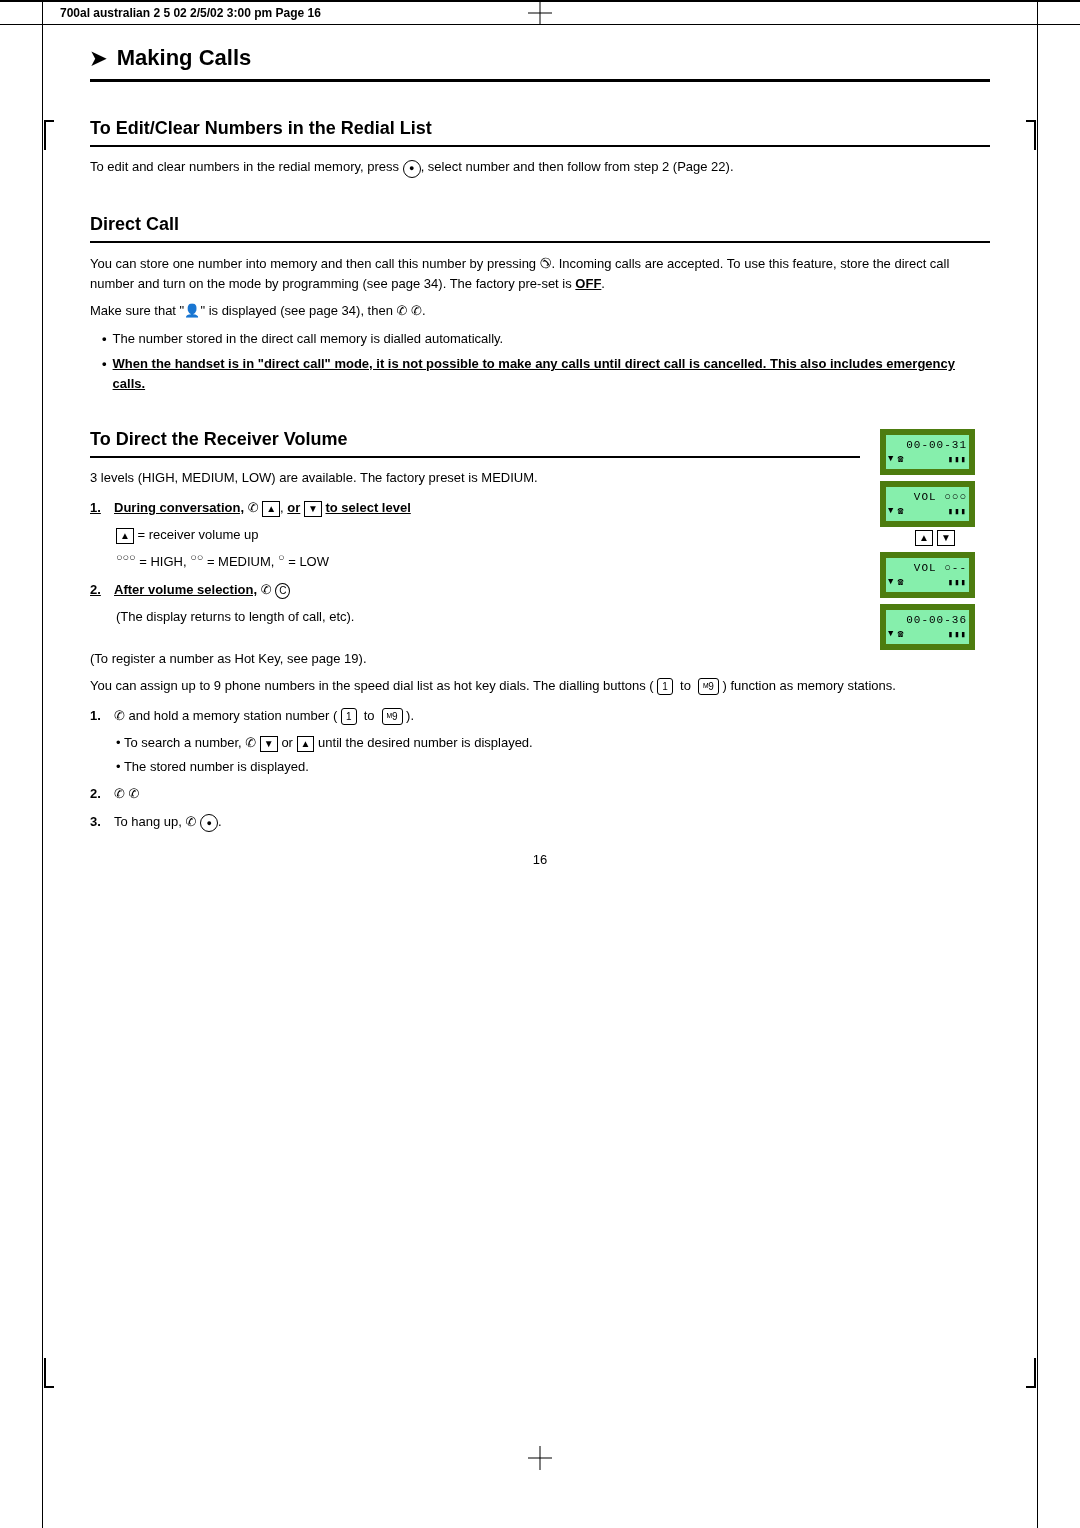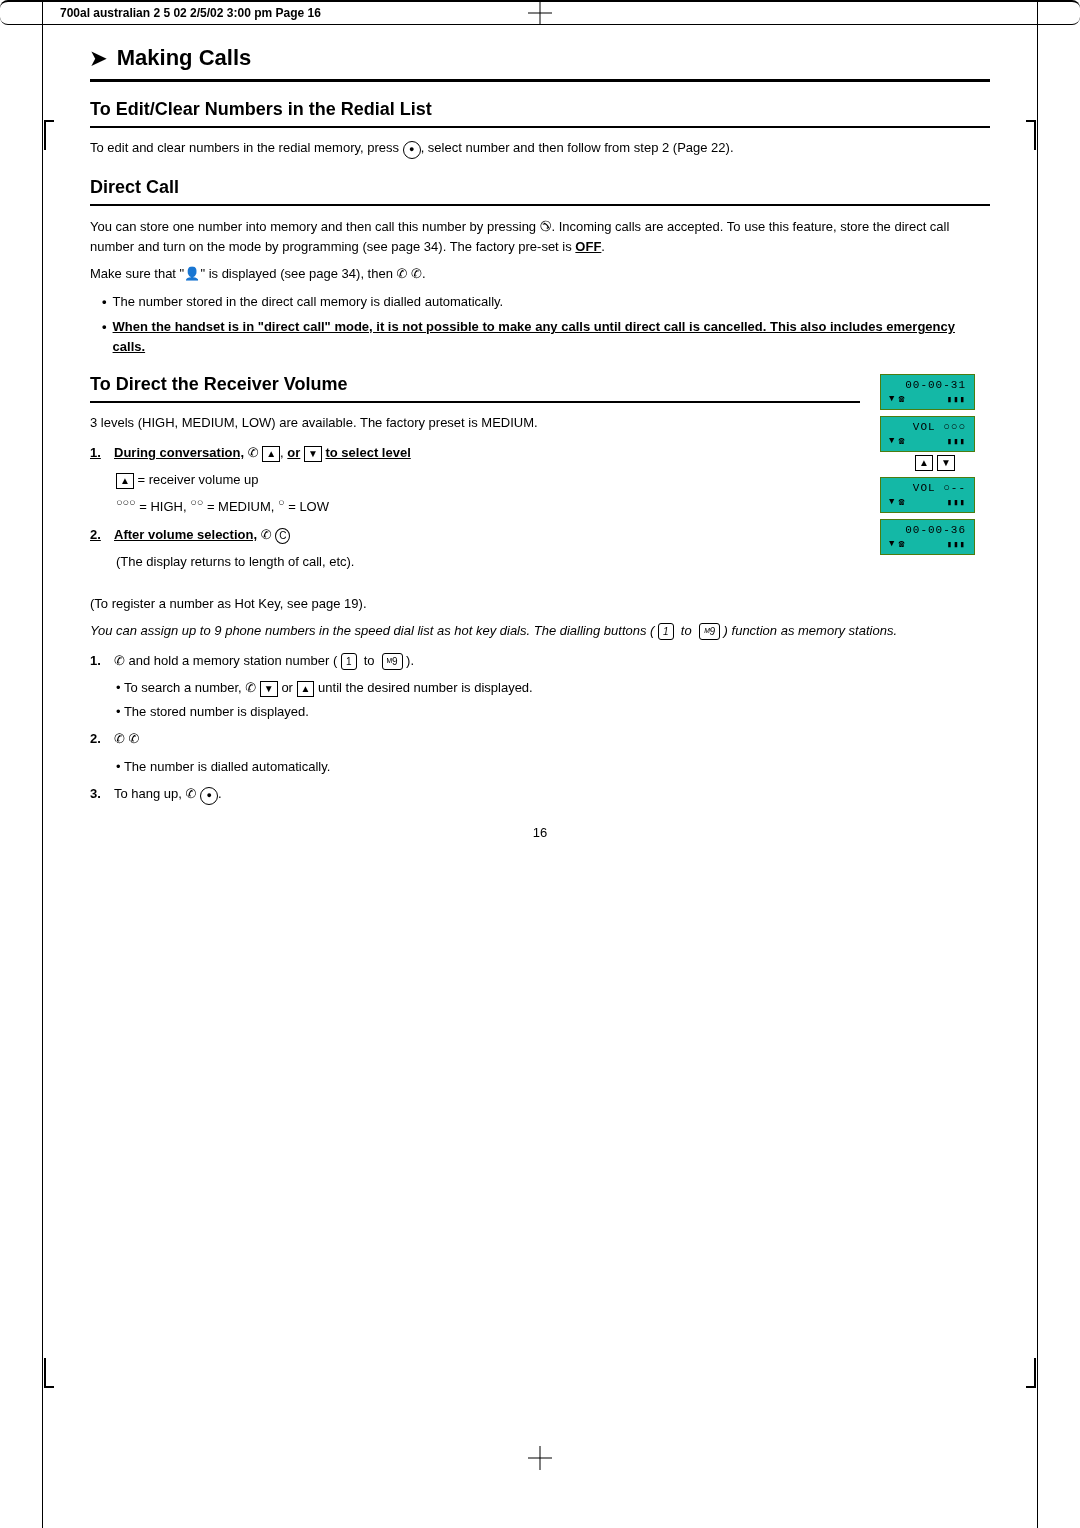--- a/index.html
+++ b/index.html
@@ -26,21 +26,20 @@
     .header-bar {
       border-top: 2px solid #000;
       border-bottom: 1px solid #000;
       padding: 4px 60px;
       font-size: 12px;
       font-weight: bold;
       display: flex;
       align-items: center;
       gap: 8px;
       position: relative;
-      border-radius: 8px;
     }
 
     
     .left-border {
       position: absolute;
       left: 42px;
       top: 0;
       width: 1px;
       background: #000;
       height: 100%;
@@ -77,21 +76,21 @@
       font-size: 20px;
     }
 
     
     .subsection-heading {
       font-size: 18px;
       font-weight: bold;
       border-bottom: 2px solid #000;
       padding-bottom: 6px;
       margin-bottom: 10px;
-      margin-top: 17px;
+      margin-top: 36px;
     }
 
     .bold-subheading {
       font-weight: bold;
       font-size: 13px;
       margin-top: 14px;
       margin-bottom: 6px;
     }
 
     p {
@@ -124,26 +123,26 @@
       line-height: 1.5;
     }
 
     .numbered-item .num {
       font-weight: bold;
       flex-shrink: 0;
       min-width: 18px;
     }
 
     .display-box {
-      border: 1px solid #4d7c0f;
+      border: 6px solid #4d7c0f;
       width: 95px;
-      padding: 4px 8px;
+      padding: 4px 2px;
       font-size: 11px;
       font-family: 'Courier New', monospace;
-      background: #14b8a6;
+      background: #86efac;
     }
 
     .display-box .display-top {
       text-align: right;
       font-size: 11px;
       letter-spacing: 1px;
     }
 
     .display-box .display-icons {
       display: flex;
@@ -375,21 +374,21 @@
             <span style="display:inline-block;font-size:13px;">✆</span>
             <span class="icon-c">C</span>
           </span>
         </div>
         <div class="sub-indent">(The display returns to length of call, etc).</div>
       </div>
     </div>
 
     <div style="margin-top:22px;">
       <p>(To register a number as Hot Key, see page 19).</p>
-      <p style="margin-top:8px;font-style:italic;">
+      <p style="margin-top:8px;">
         You can assign up to 9 phone numbers in the speed dial list as hot key dials. The dialling buttons (
         <span class="num-btn">1</span>
         &nbsp;to&nbsp;
         <span class="num-btn">ᴹ9</span>
         ) function as memory stations.
       </p>
 
       <div class="numbered-item" style="margin-top:10px;">
         <span class="num">1.</span>
         <span>
@@ -411,21 +410,20 @@
       </div>
       <div class="sub-indent">• The stored number is displayed.</div>
 
       <div class="numbered-item" style="margin-top:8px;">
         <span class="num">2.</span>
         <span>
           <span style="display:inline-block;font-size:13px;">✆</span>
           <span style="display:inline-block;font-size:13px;">✆</span>
         </span>
       </div>
-      <div class="sub-indent">• The number is dialled automatically.</div>
 
       <div class="numbered-item" style="margin-top:8px;">
         <span class="num">3.</span>
         <span>
           To hang up,
           <span style="display:inline-block;font-size:13px;">✆</span>
           <span style="display:inline-flex;align-items:center;justify-content:center;width:18px;height:18px;border:1px solid #000;border-radius:50%;font-size:9px;background:#fff;">●</span>.
         </span>
       </div>
     </div>

